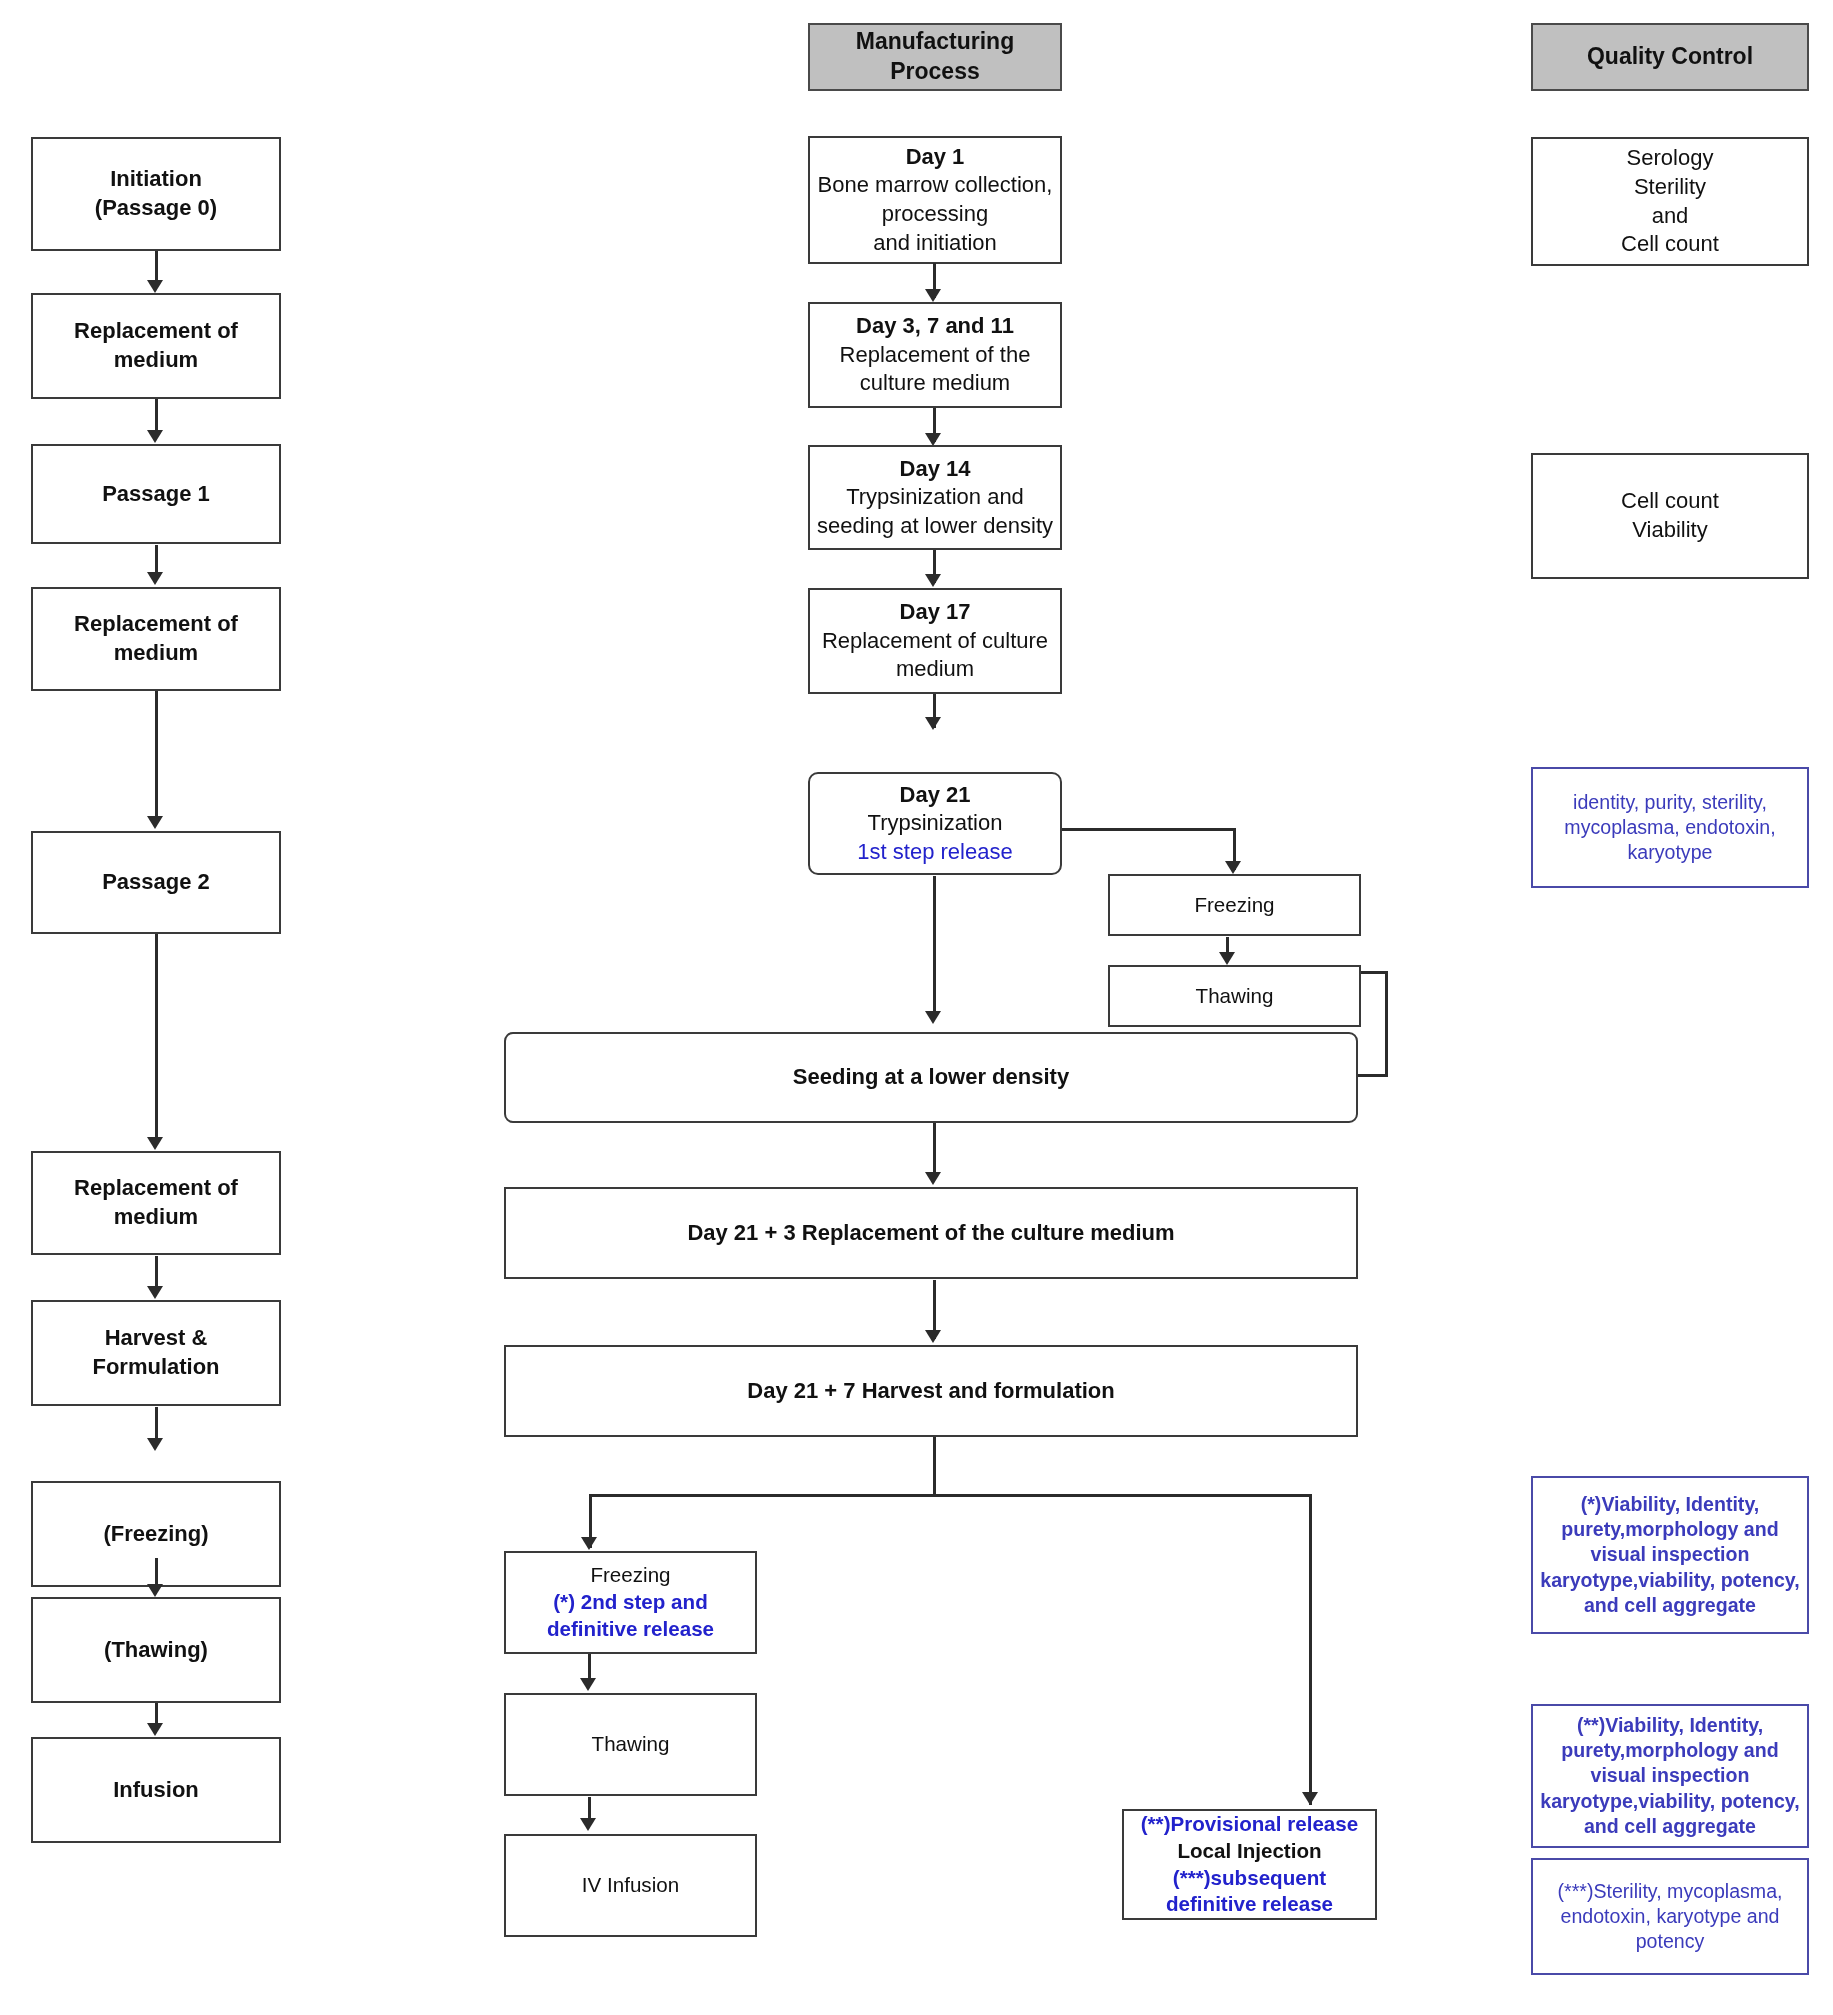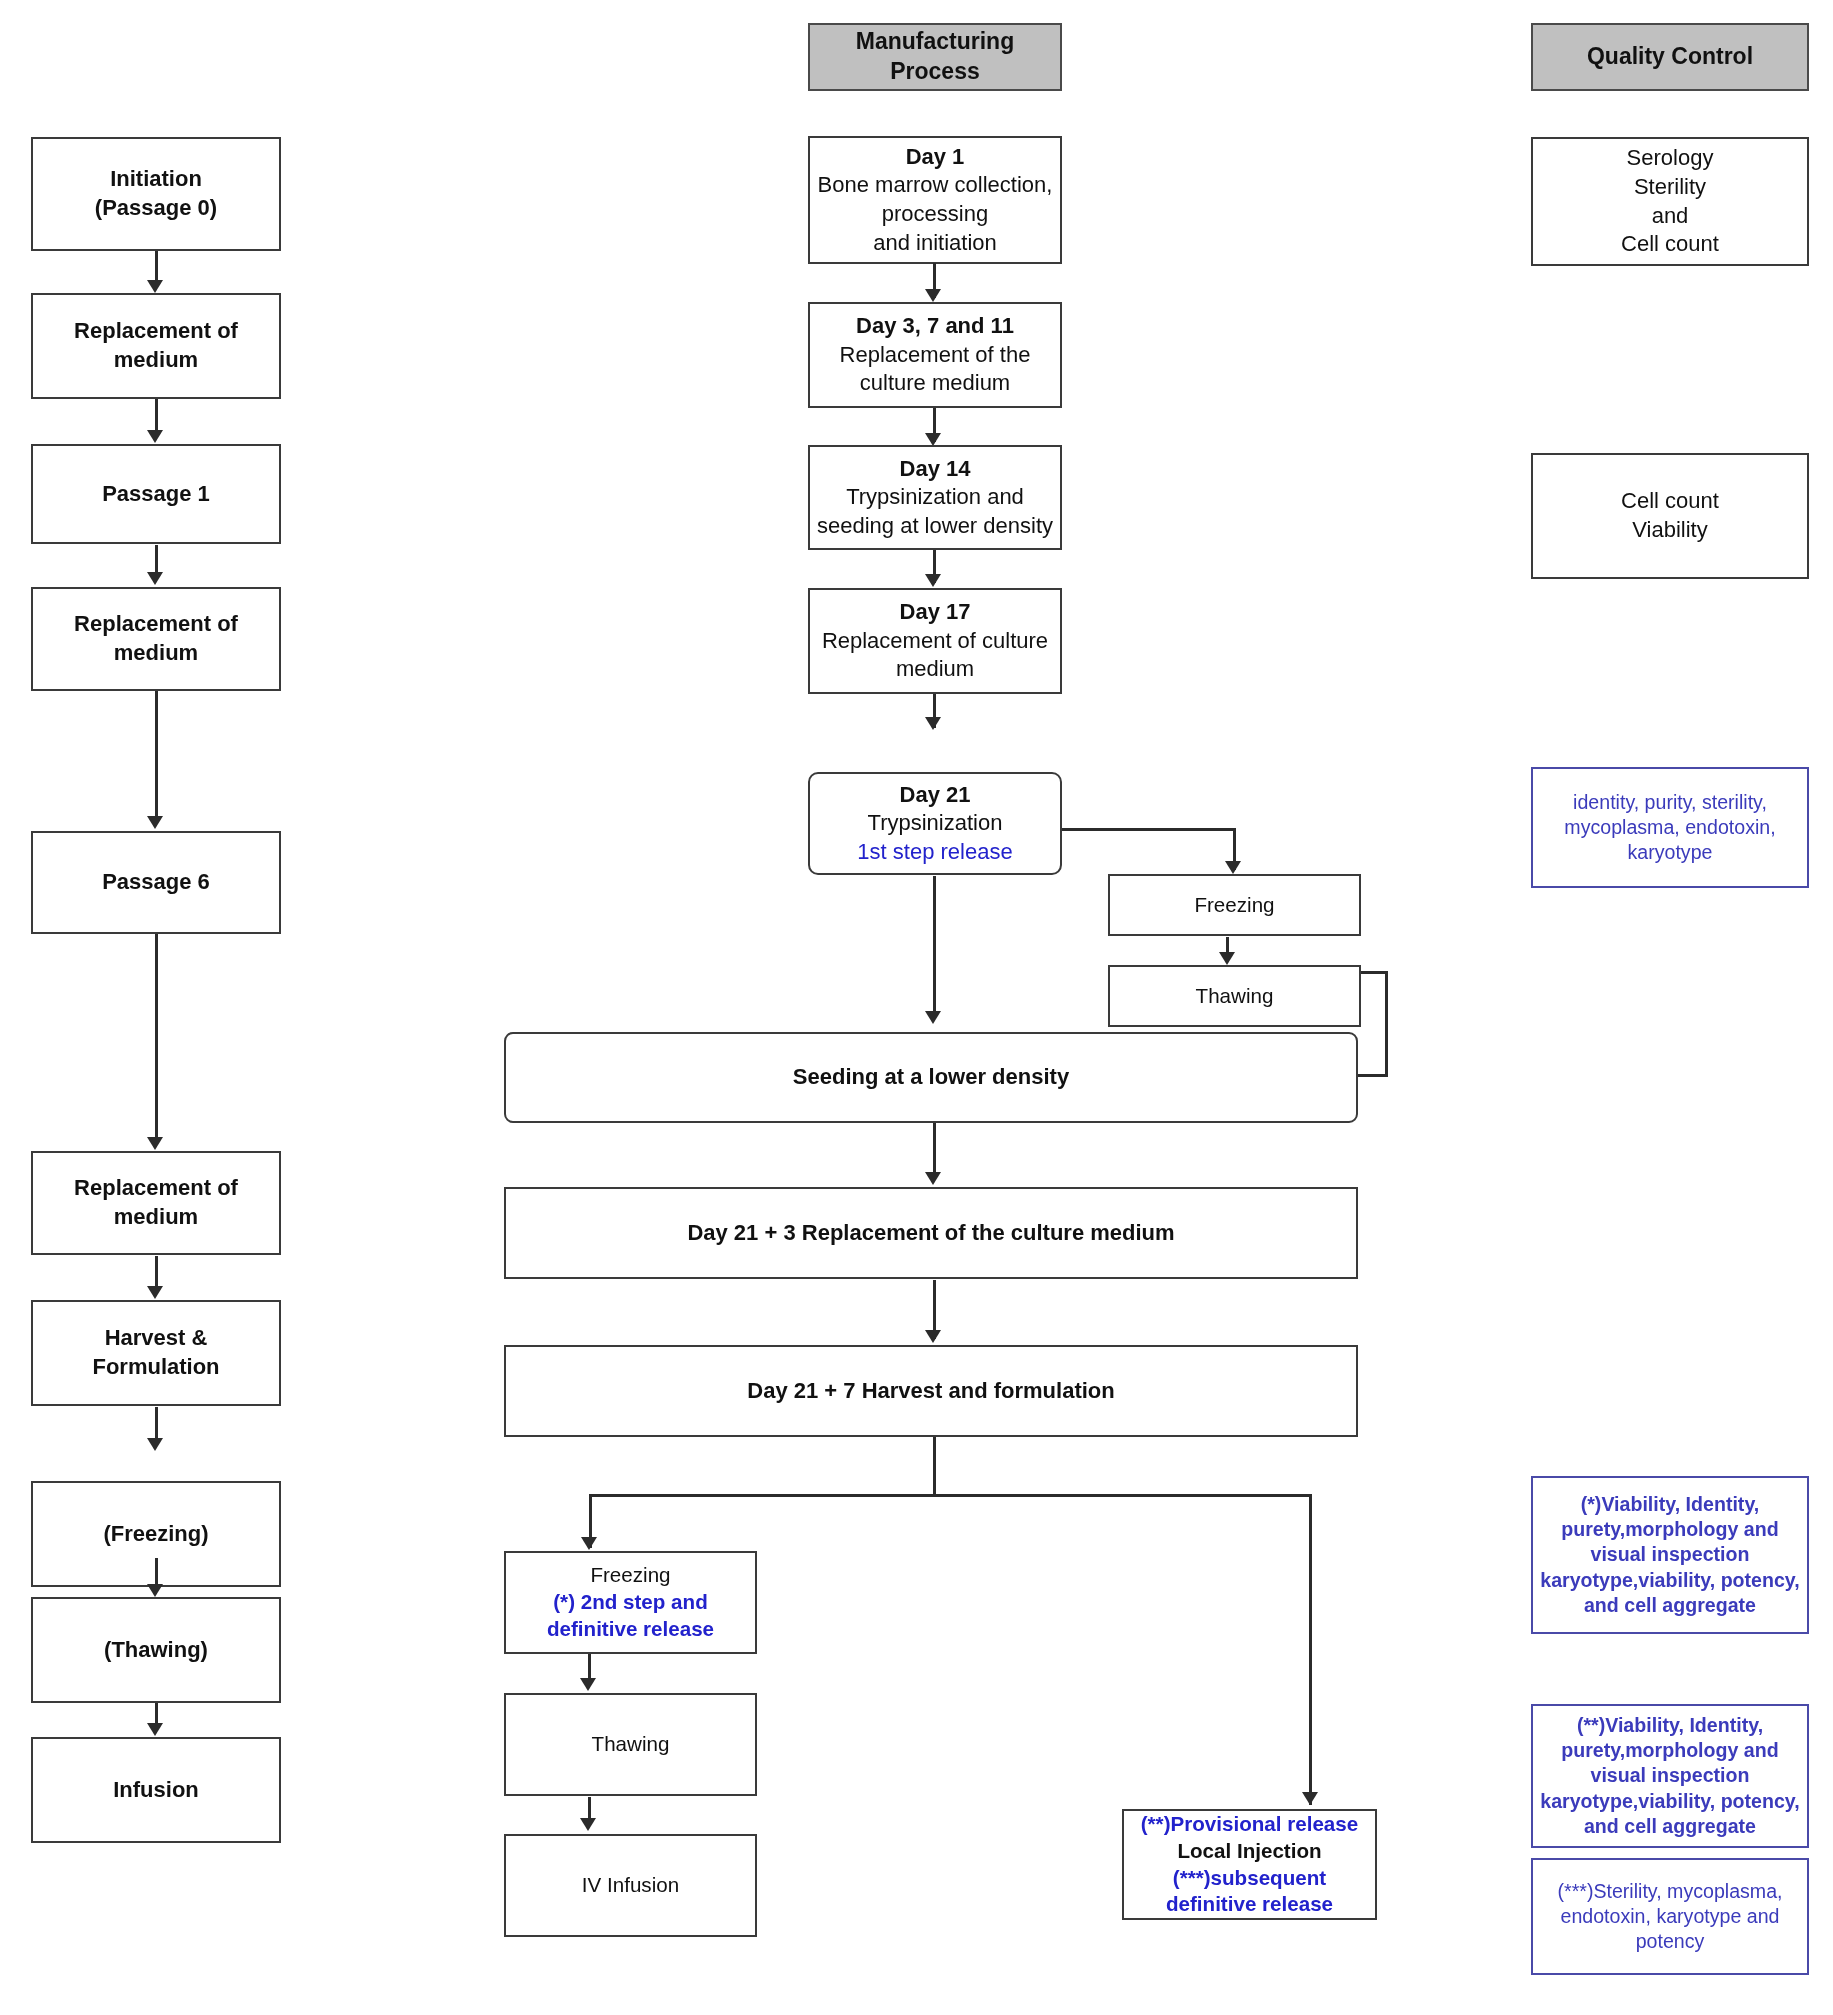--- a/index.html
+++ b/index.html
@@ -112,21 +112,21 @@
     <div class="inner">
       <div>Replacement of</div>
       <div>medium</div>
     </div>
   </div>
   <div class="ln vl" style="left:155px;top:691px;height:133px;"></div>
   <div class="arrow-down" style="left:147px;top:816px;"></div>
 
   <div class="box bold" style="left:31px;top:831px;width:250px;height:103px;">
     <div class="inner">
-      <div>Passage 6</div>
+      <div>Passage 2</div>
     </div>
   </div>
   <div class="ln vl" style="left:155px;top:934px;height:211px;"></div>
   <div class="arrow-down" style="left:147px;top:1137px;"></div>
 
   <div class="box bold" style="left:31px;top:1151px;width:250px;height:104px;">
     <div class="inner">
       <div>Replacement of</div>
       <div>medium</div>
     </div>

